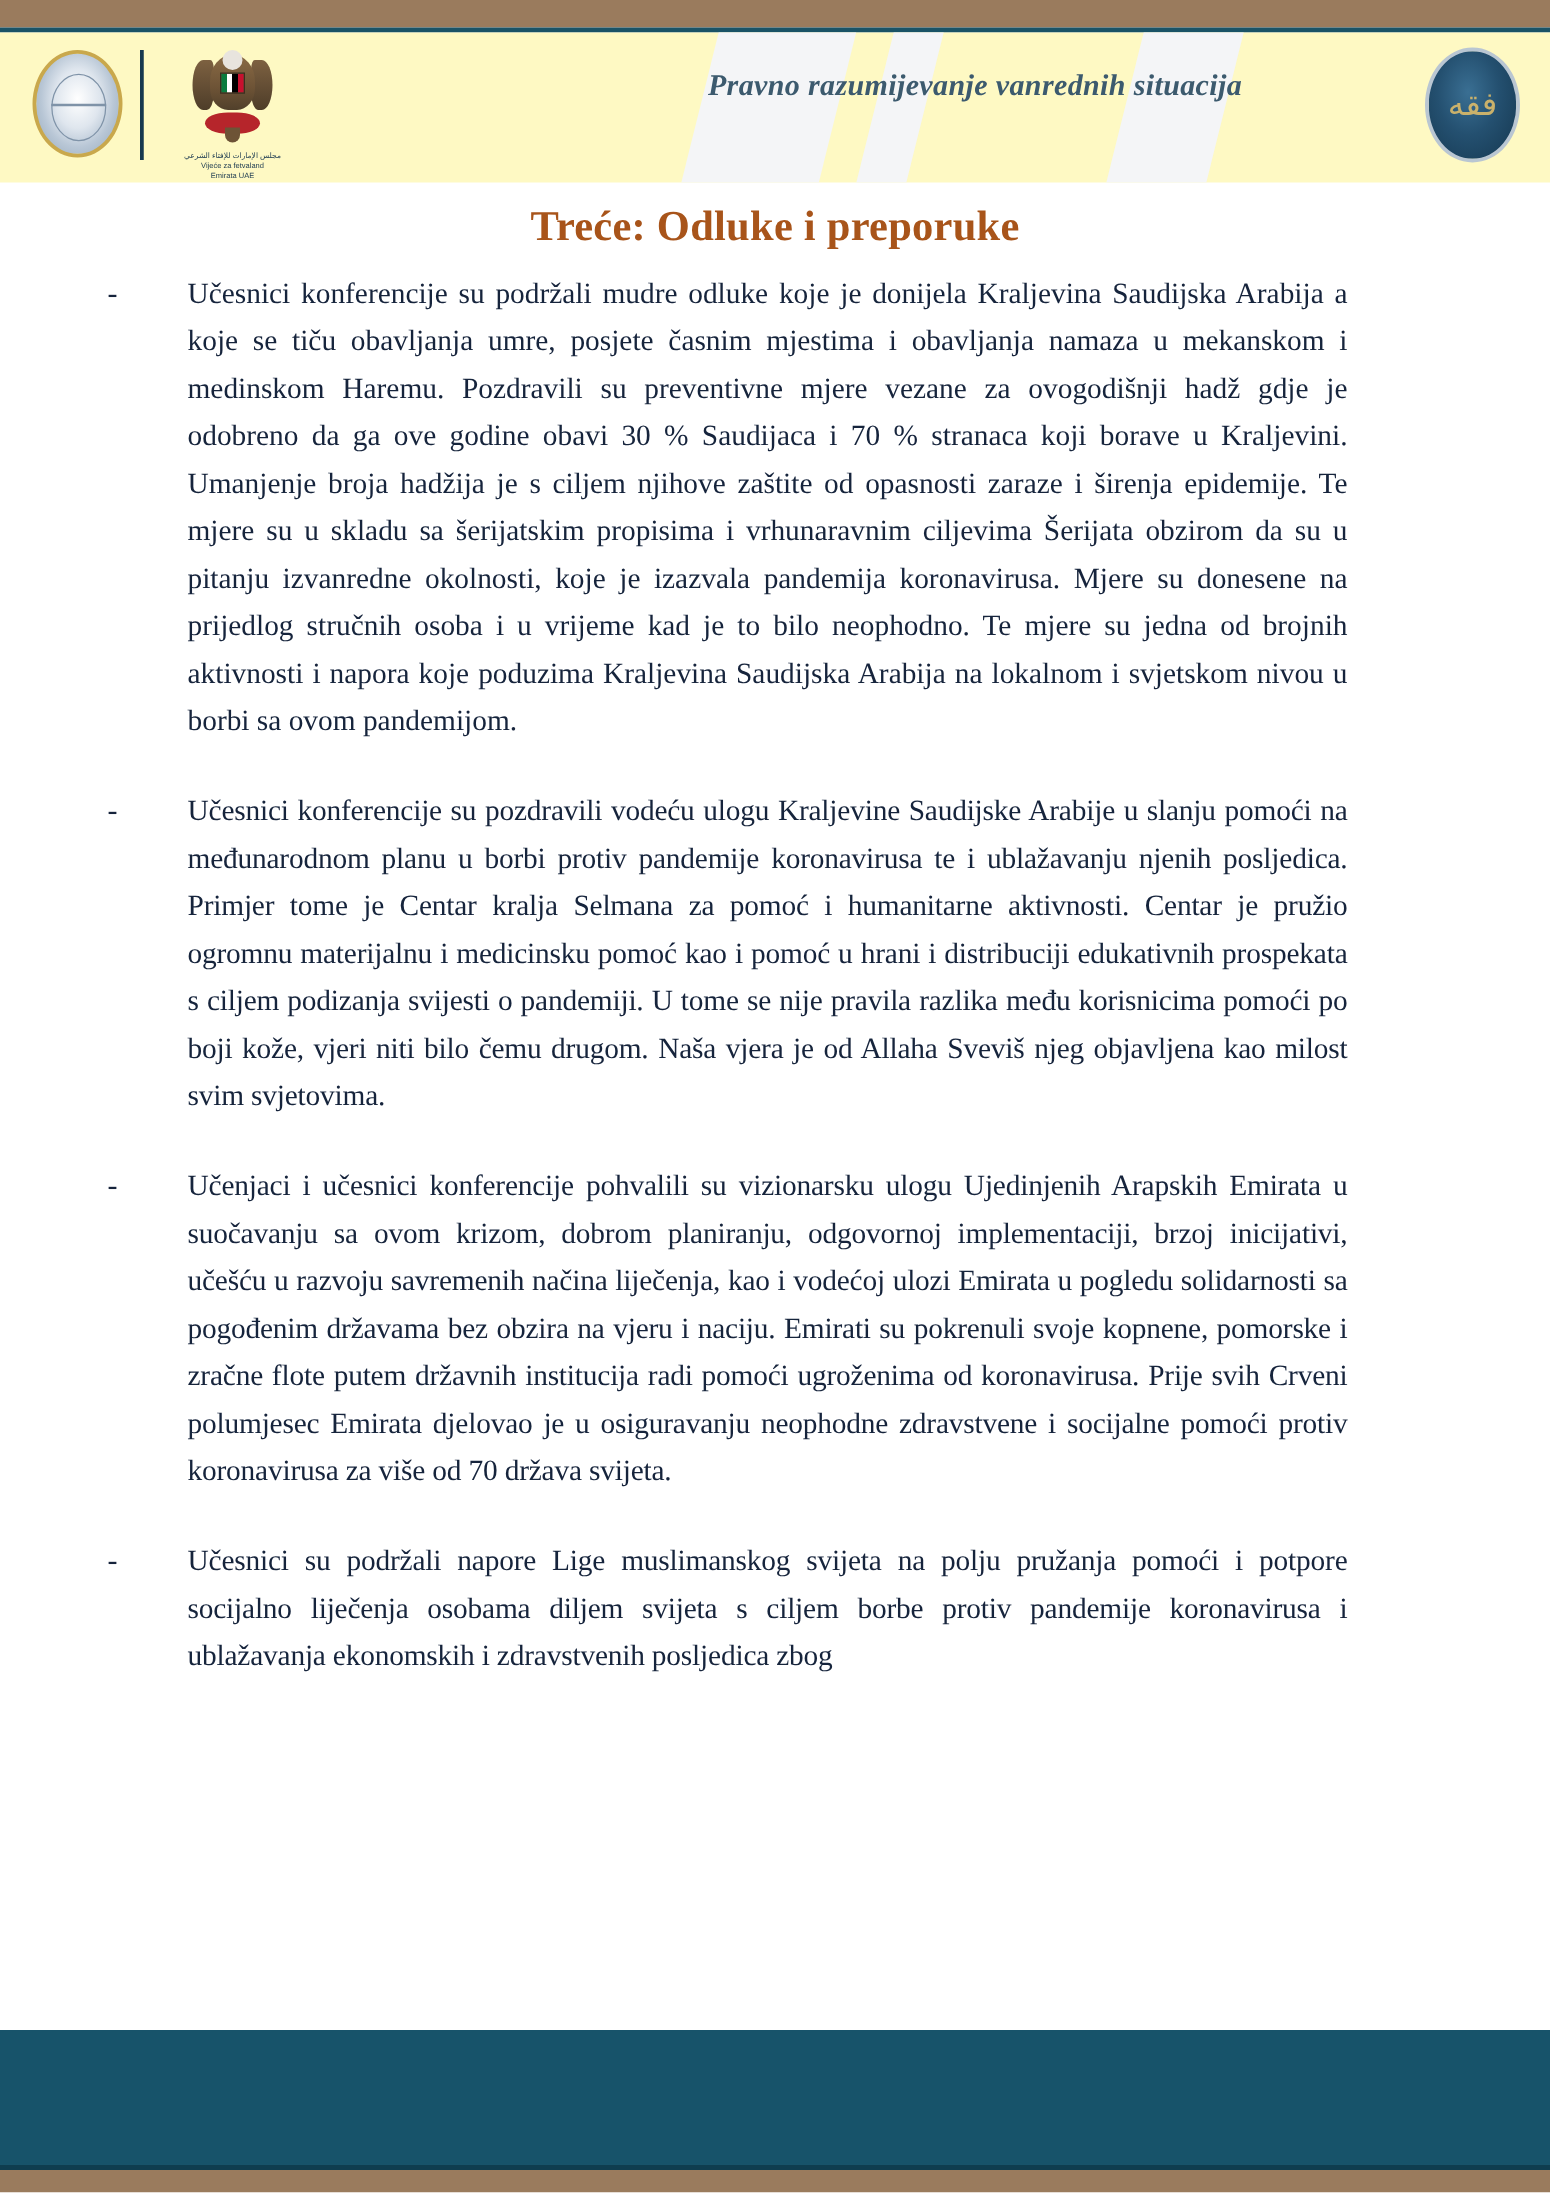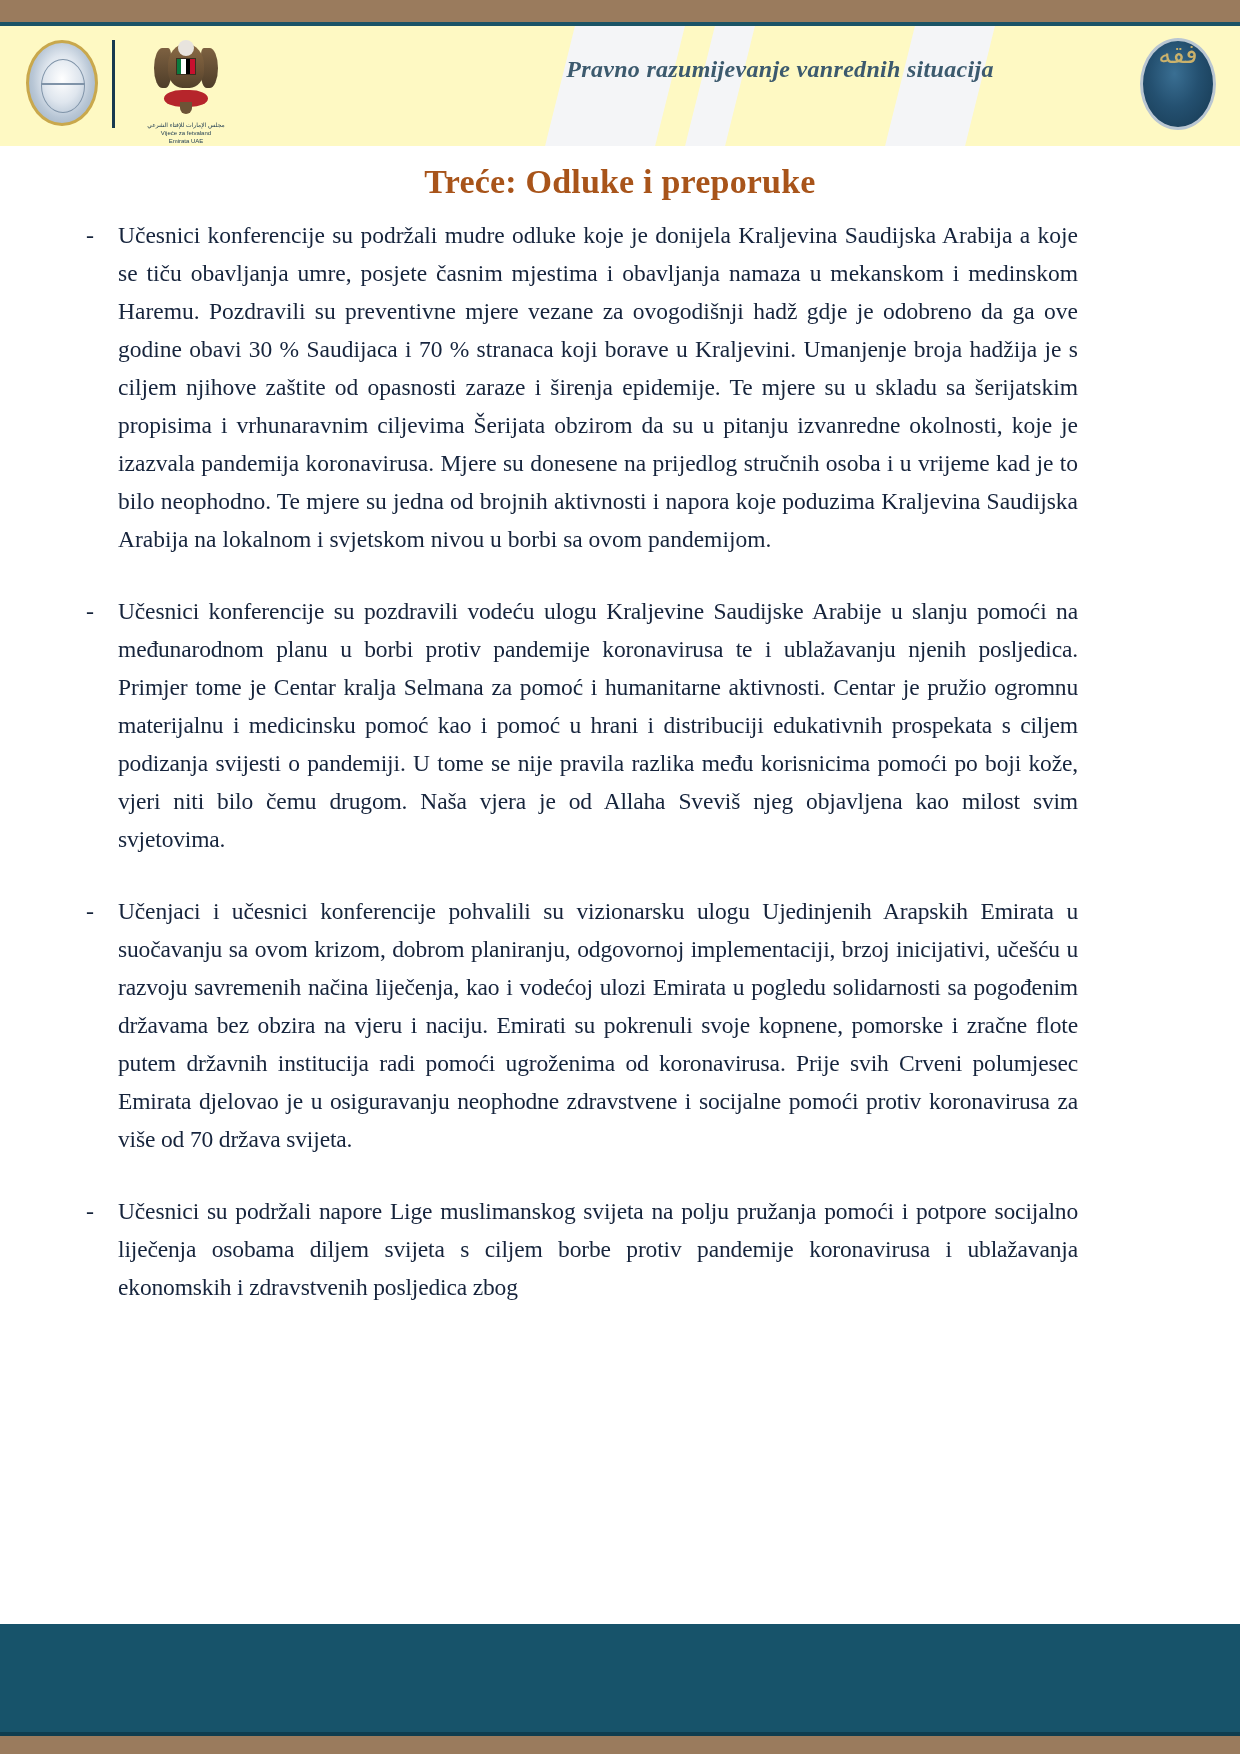--- a/index.html
+++ b/index.html
@@ -192,20 +192,21 @@
   
   .arabic-seal {
     position: absolute;
     right: 24px; top: 12px;
     width: 76px; height: 92px;
     border-radius: 50%;
     background: radial-gradient(ellipse at 45% 38%, #3a6f93 0%, #245070 45%, #15374f 100%);
     border: 3px solid #b9c6d2;
     box-sizing: border-box;
     display: flex;
+    align-items: center;
     justify-content: center;
   }
   .arabic-seal .glyph {
     color: #d8b96a;
     font-size: 26px;
     font-family: "DejaVu Sans", sans-serif;
     line-height: 1;
     text-align: center;
     opacity: .92;
   }
@@ -246,20 +247,21 @@
   }
   .para {
     flex: 1 1 auto;
     text-align: justify;
     text-justify: inter-word;
     font-family: "Liberation Serif", serif;
     font-size: 23.5px;
     line-height: 38px;
     color: #16243c;
     hyphens: none;
+    margin-left: 32px;
   }
   .para.condensed {
     font-stretch: condensed;
     letter-spacing: -0.15px;
   }
 
   
   .bottom-bar-teal {
     position: absolute;
     left: 0;

